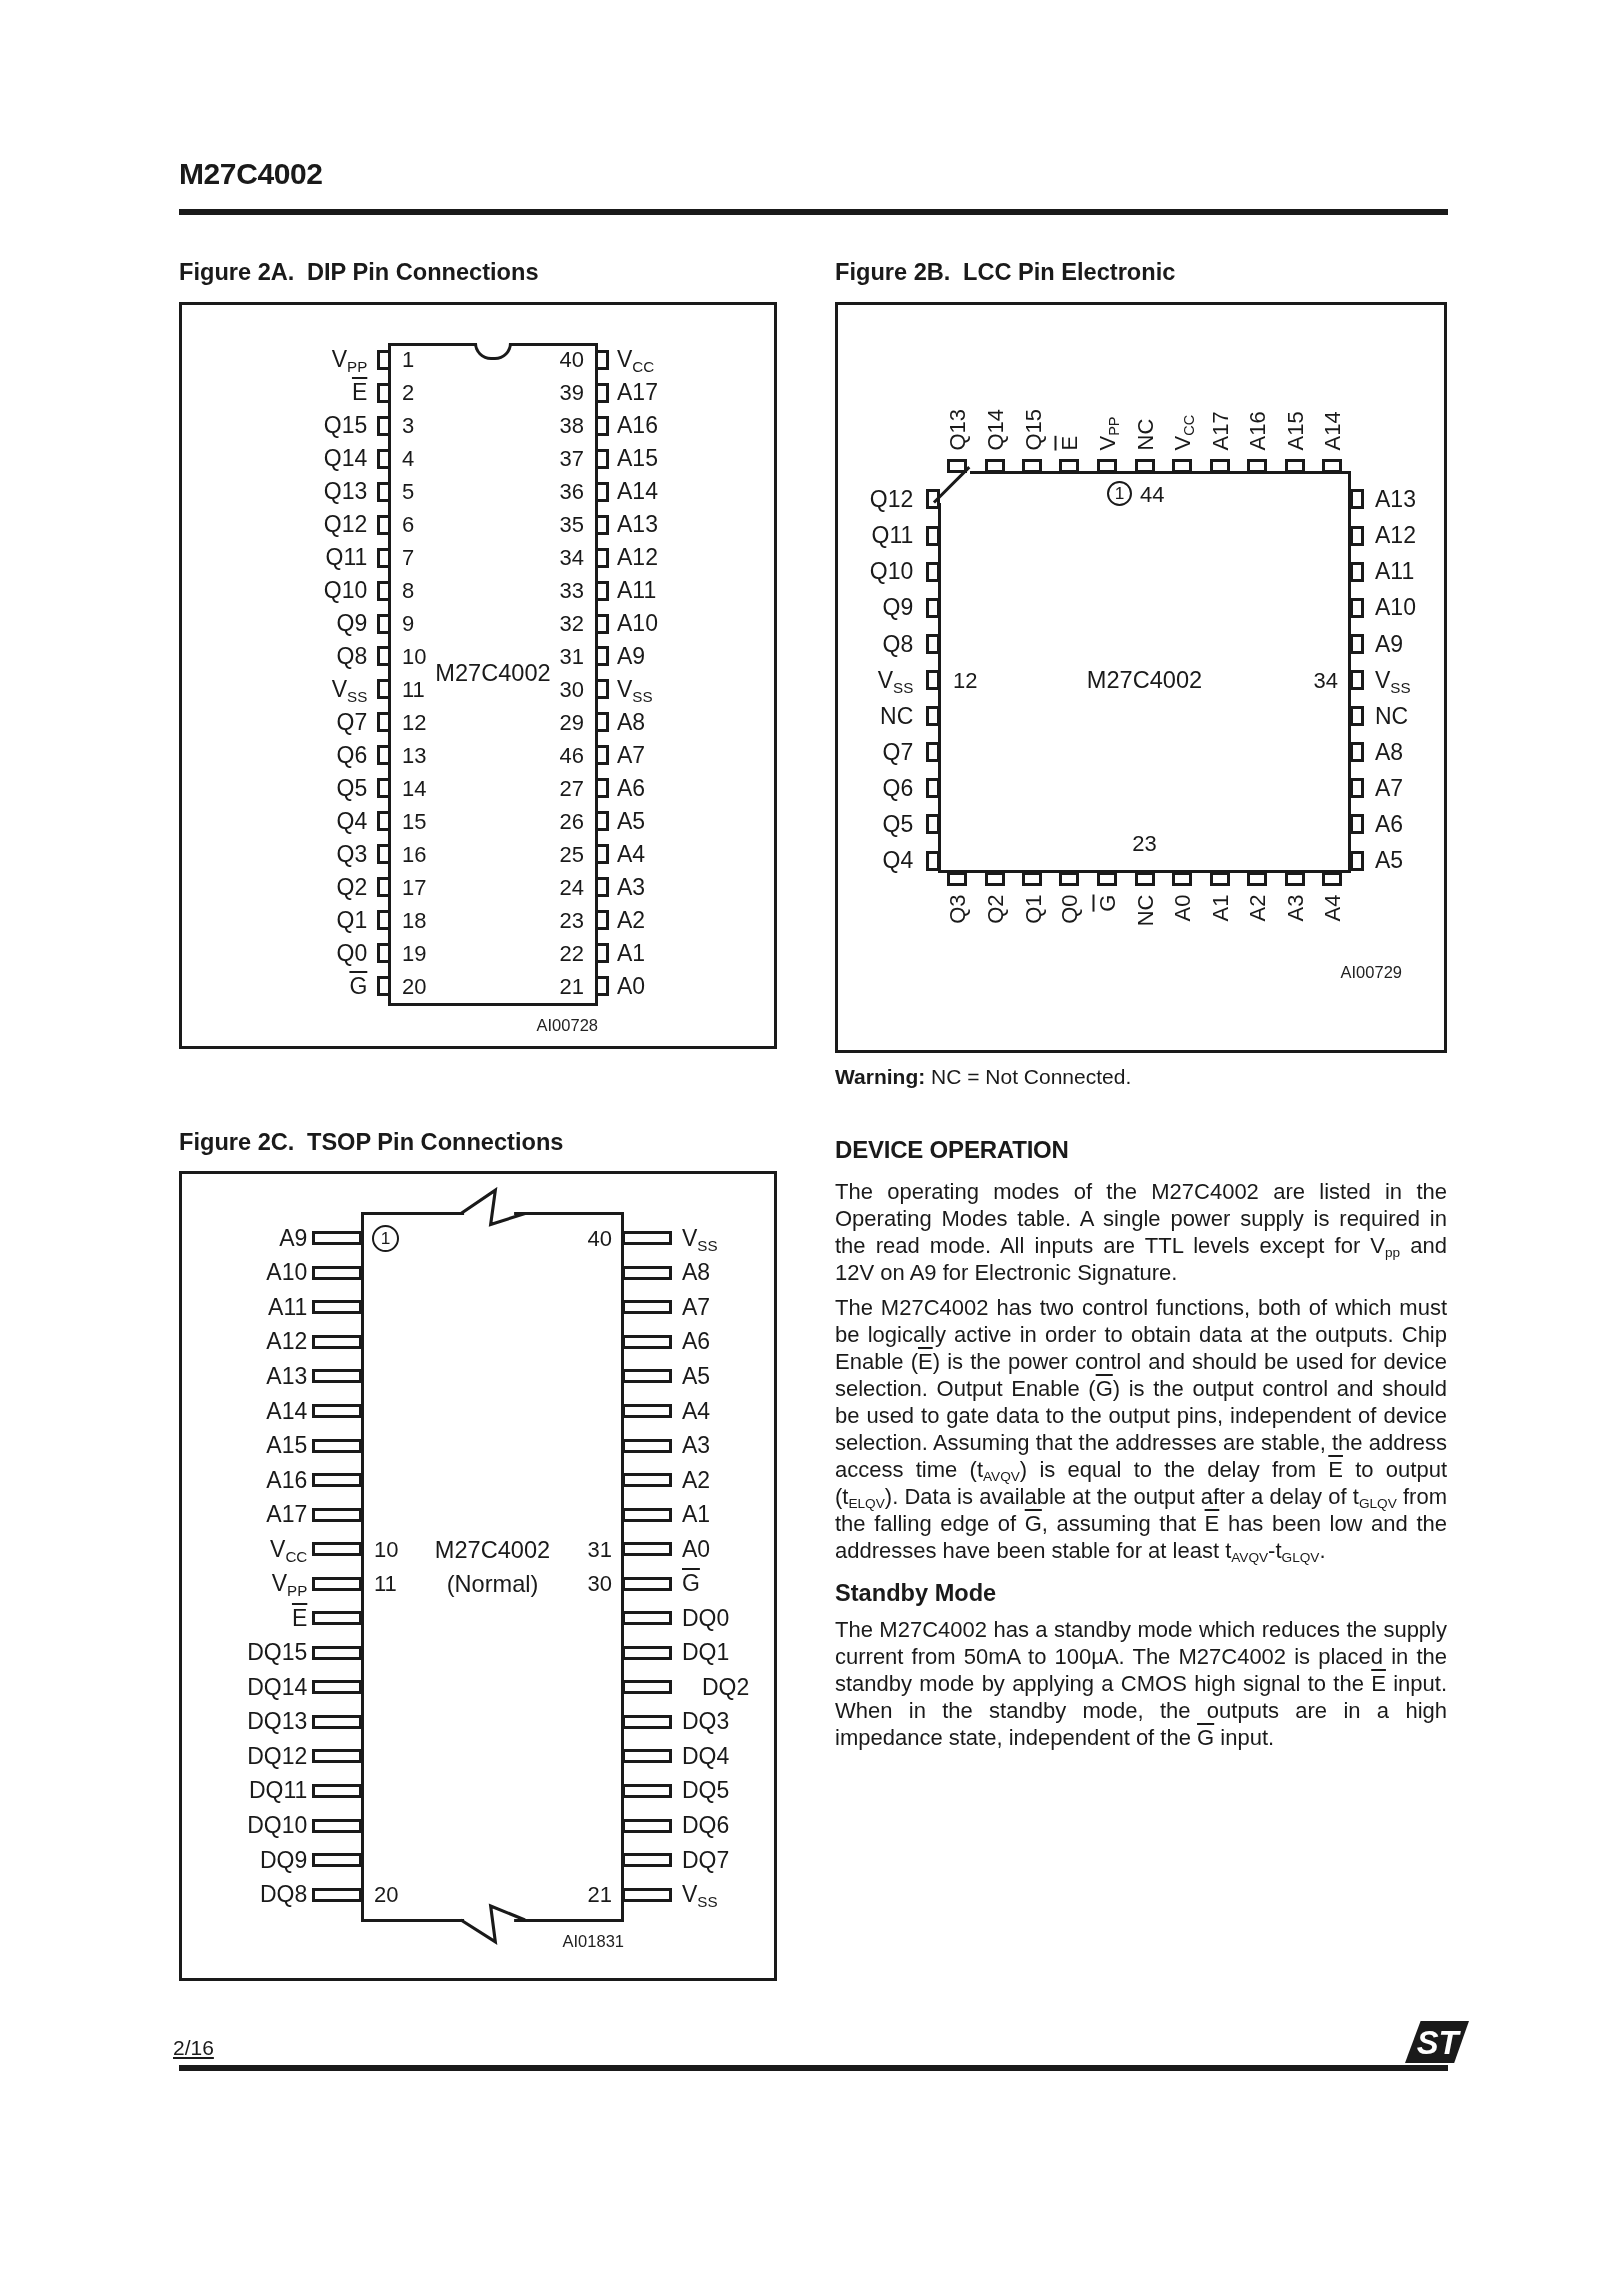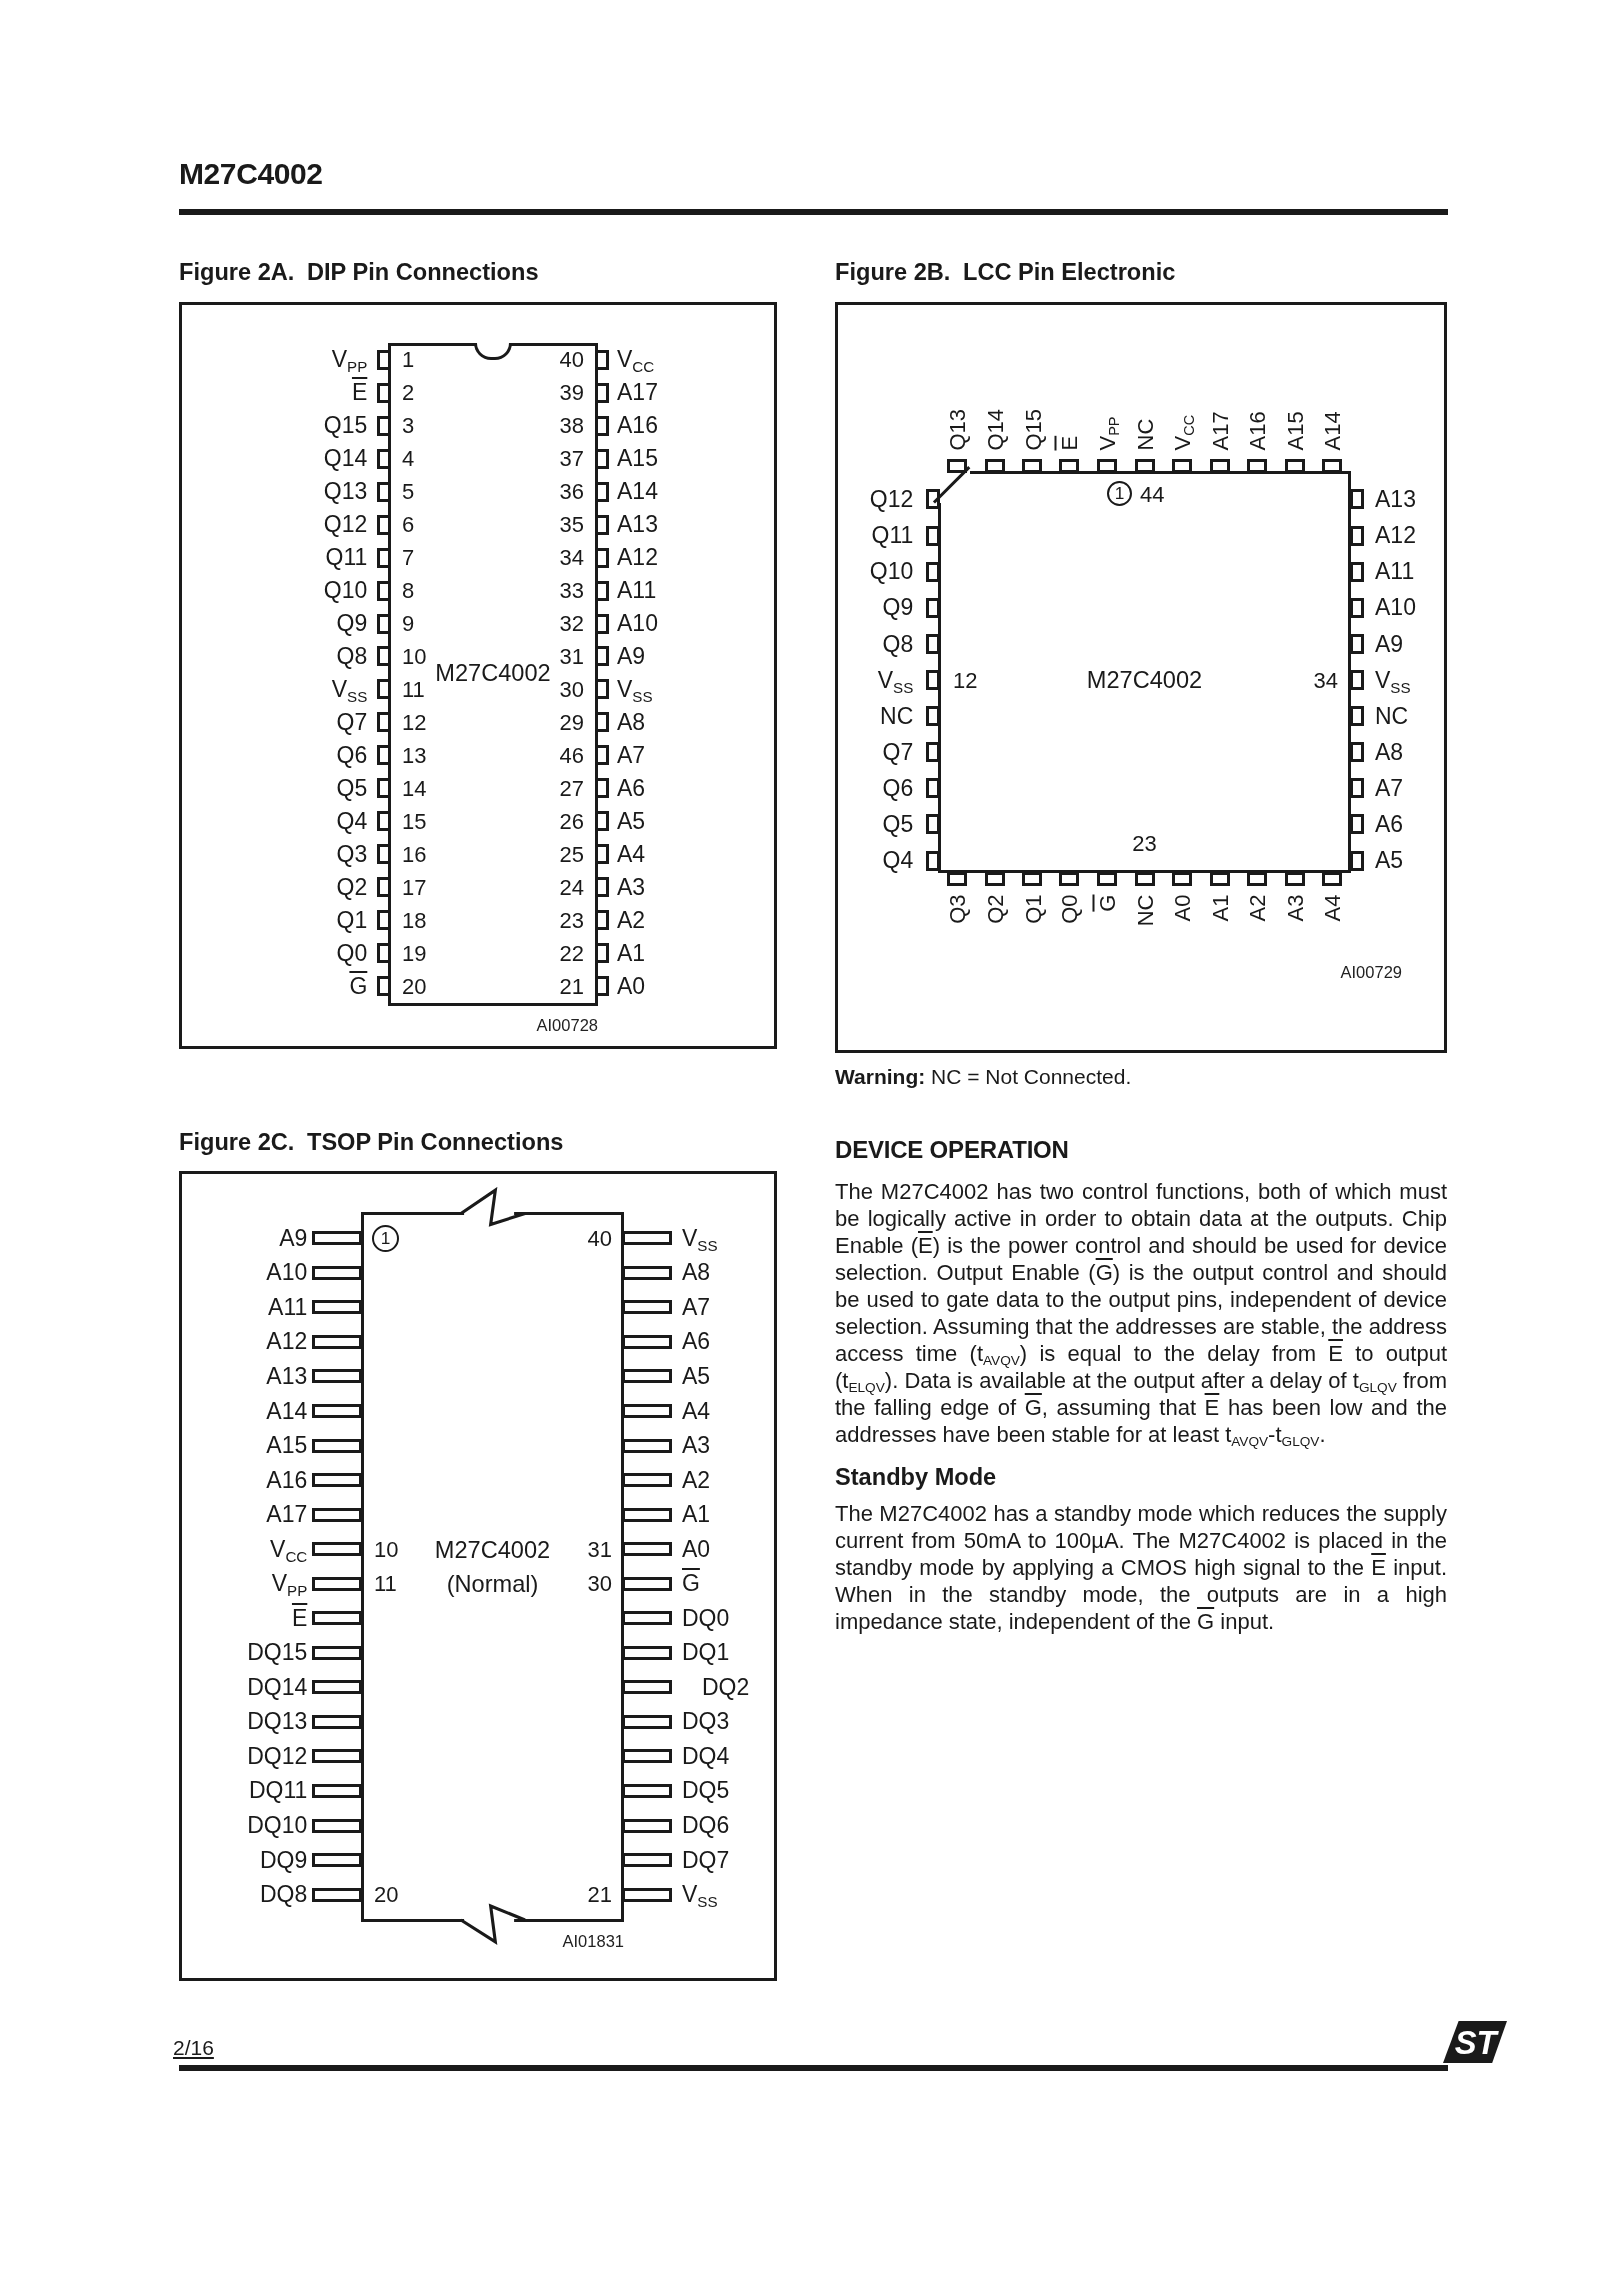--- a/index.html
+++ b/index.html
@@ -26,21 +26,21 @@
   .chiplab{font-size:23.6px;text-align:center;white-space:nowrap;}
   .figcode{font-size:16.5px;color:#222;white-space:nowrap;}
   .warning{position:absolute;font-size:21px;}
   .warning b{font-weight:bold;}
   .article{position:absolute;left:835px;top:1136px;width:612px;}
   .article h2{font-size:24px;margin:0 0 14px 0;letter-spacing:-0.2px;}
   .article h3{font-size:23.6px;margin:15.7px 0 9.4px 0;}
   .article p{font-size:22px;line-height:27px;text-align:justify;margin:0 0 7.9px 0;}
   .article p sub{font-size:0.62em;}
   .pageno{position:absolute;left:173px;top:2036px;font-size:21px;text-decoration:underline;}
-  .logo{position:absolute;left:1443px;top:2019px;}
+  .logo{position:absolute;left:1405px;top:2019px;}
   .dip-notch{position:absolute;width:38px;height:17.3px;background:#fff;border:3.1px solid #1a1a1a;
         border-top:none;border-radius:0 0 20.4px 20.4px;box-sizing:border-box;z-index:2;}
   .white-mask{position:absolute;background:#fff;z-index:2;}
   .diag-line{position:absolute;background:#1a1a1a;z-index:3;}
   svg.break{position:absolute;z-index:3;}
 </style>
 </head>
 <body>
 
 <div class="page">
@@ -382,20 +382,21 @@
       </svg>
       <svg width="86" height="50" class="break" style="left: 268px; top: 721px;" viewBox="0 0 110 64">
         <rect x="18" y="24" width="64" height="16" fill="#fff"></rect>
         <polyline points="14,32 58,60 52,14 96,32" fill="none" stroke="#1a1a1a" stroke-width="4"></polyline>
       </svg>
       <div class="figcode" style="position: absolute; left: 179px; top: 758px; width: 263px; text-align: right;">AI01831</div>
     </div>
 
   <div class="article">
     <h2>DEVICE OPERATION</h2>
+    <p>The operating modes of the M27C4002 are listed in the Operating Modes table. A single power supply is required in the read mode.  All inputs are TTL levels except for V<sub>pp</sub> and 12V on A9 for Electronic Signature.</p>
     <p>The M27C4002 has two control functions, both of which must be logically active in order to obtain data at the outputs.  Chip Enable (<span class="ov">E</span>) is the power control and should be used for device selection. Output Enable (<span class="ov">G</span>) is the output control and should be used to gate data to the output pins, independent of device selection.  Assuming that the addresses are stable, the address access time (t<sub>AVQV</sub>) is equal to the delay from <span class="ov">E</span> to output (t<sub>ELQV</sub>). Data is available at the output after a delay of t<sub>GLQV</sub> from the falling edge of <span class="ov">G</span>, assuming that <span class="ov">E</span> has been low and the addresses have been stable for at least t<sub>AVQV</sub>-t<sub>GLQV</sub>.</p>
     <h3>Standby Mode</h3>
     <p>The M27C4002 has a standby mode which reduces the supply current from 50mA to 100µA. The M27C4002 is placed in the standby mode by applying a CMOS high signal to the <span class="ov">E</span> input.  When in the standby mode, the outputs are in a high impedance state, independent of the <span class="ov">G</span> input.</p>
   </div>
 
   <div class="pageno">2/16</div>
   <div class="hrule" style="left:179px;top:2065px;width:1269px;height:6.3px;"></div>
   <div class="logo">
     <svg width="64" height="46" viewBox="0 0 82 58">
       <polygon points="20,2 82,2 63,56 0,56" fill="#1a1a1a"></polygon>

